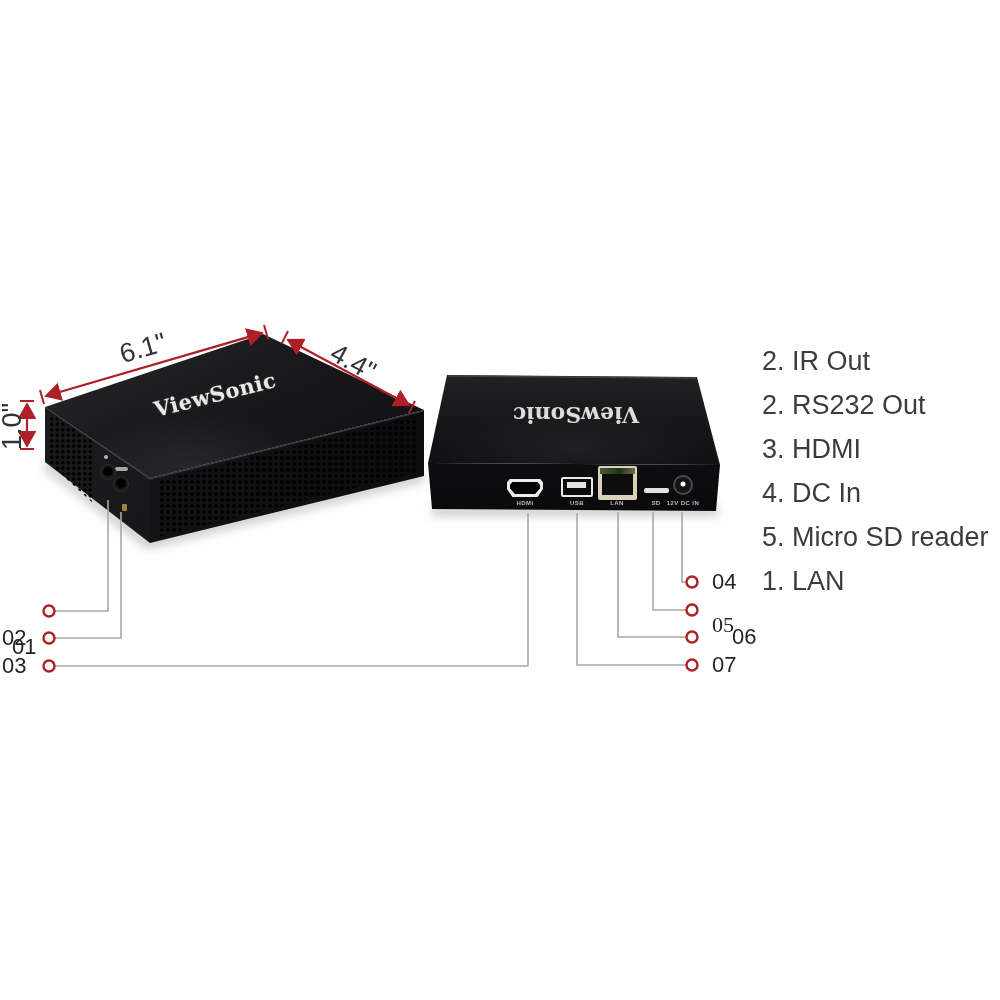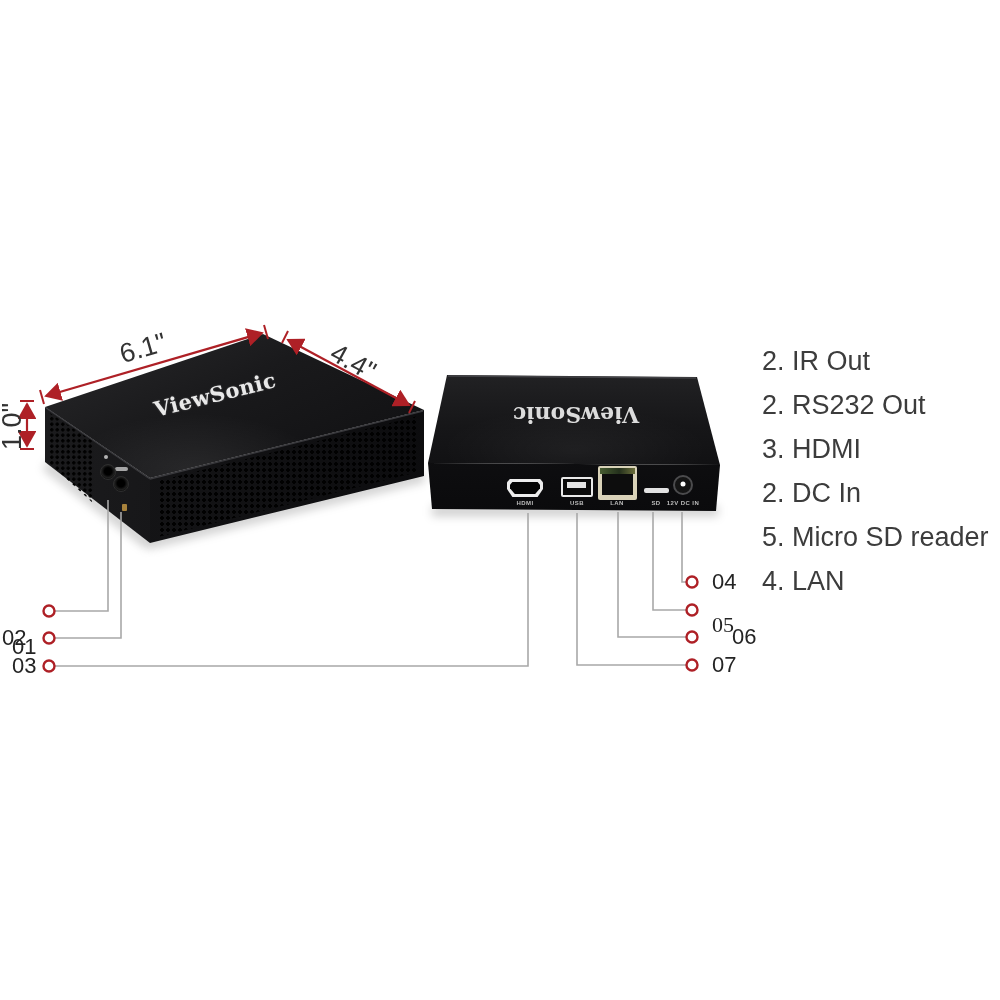--- a/index.html
+++ b/index.html
@@ -79,21 +79,21 @@
   .port-dc{left:248px;top:107px;width:20px;height:20px;border-radius:50%;
            background:#141414;border:2px solid #4b4b4d;}
   .dc-pin{position:absolute;left:50%;top:45%;width:5px;height:5px;border-radius:50%;
           background:#fff;transform:translate(-50%,-50%);}
   .plabel{position:absolute;top:132px;font-weight:700;font-size:6px;color:#bdbdbd;
           letter-spacing:.4px;transform:translateX(-50%);white-space:nowrap;}
   .pl-hdmi{left:100px;} .pl-usb{left:152px;} .pl-lan{left:192px;} .pl-sd{left:231px;} .pl-dc{left:258px;}
 
   
   .cnum{position:absolute;font-size:22px;line-height:22px;color:var(--callout-text,#242424);z-index:6;}
-  .cn01{left:12px;top:600px;margin-top:36px;} .cn02{left:2px;top:627px;} .cn03{left:12px;top:655px;}
+  .cn01{left:12px;top:600px;margin-top:36px;} .cn02{left:2px;top:627px;} .cn03{left:2px;top:655px;}
   .cn04{left:712px;top:571px;} .cn05{left:712px;top:614px;font-family:Liberation Serif, serif;} .cn06{left:712px;top:626px;margin-left:20px;} .cn07{left:712px;top:654px;text-align:center;}
 
   .legend{position:absolute;left:762px;top:347px;display:flex;flex-direction:column;gap:15px;
           font-size:27px;color:var(--text-dark,#3c3c3c);z-index:6;}
   .legend-item{white-space:nowrap;line-height:29px;}
 
   .dimlabel{position:absolute;font-size:27px;color:#333;text-align:center;z-index:6;white-space:nowrap;}
   .dim-w{left:100px;top:333px;width:86px;transform:rotate(-16deg);}
   .dim-d{left:310px;top:347px;width:86px;transform:rotate(29deg);}
   .dim-h{left:-20px;top:411px;width:64px;transform:rotate(-90deg);}
@@ -197,18 +197,18 @@
   <div class="cnum cn03">03</div>
   <div class="cnum cn04">04</div>
   <div class="cnum cn05">05</div>
   <div class="cnum cn06">06</div>
   <div class="cnum cn07">07</div>
 
   <div class="legend">
     <div class="legend-item">2. IR Out</div>
     <div class="legend-item">2. RS232 Out</div>
     <div class="legend-item">3. HDMI</div>
-    <div class="legend-item">2. DC In</div>
+    <div class="legend-item">4. DC In</div>
     <div class="legend-item">5. Micro SD reader</div>
-    <div class="legend-item">4. LAN</div>
+    <div class="legend-item">1. LAN</div>
   </div>
 
 </div>
 
 </body></html>

